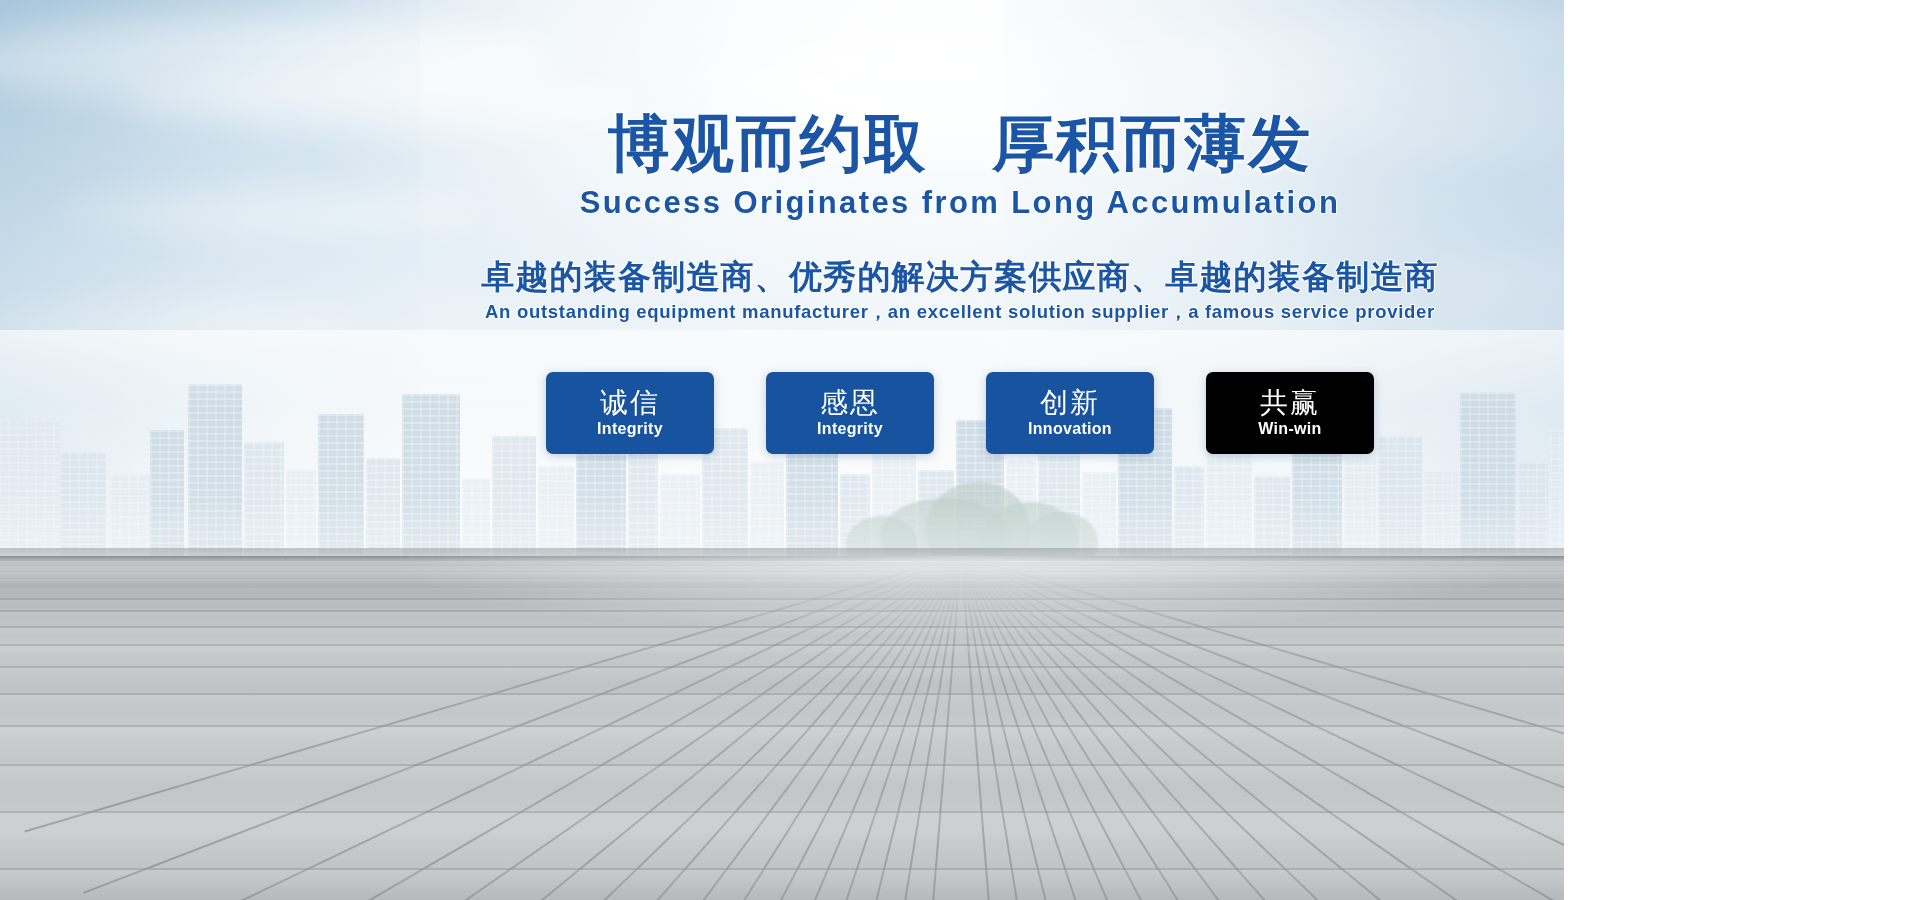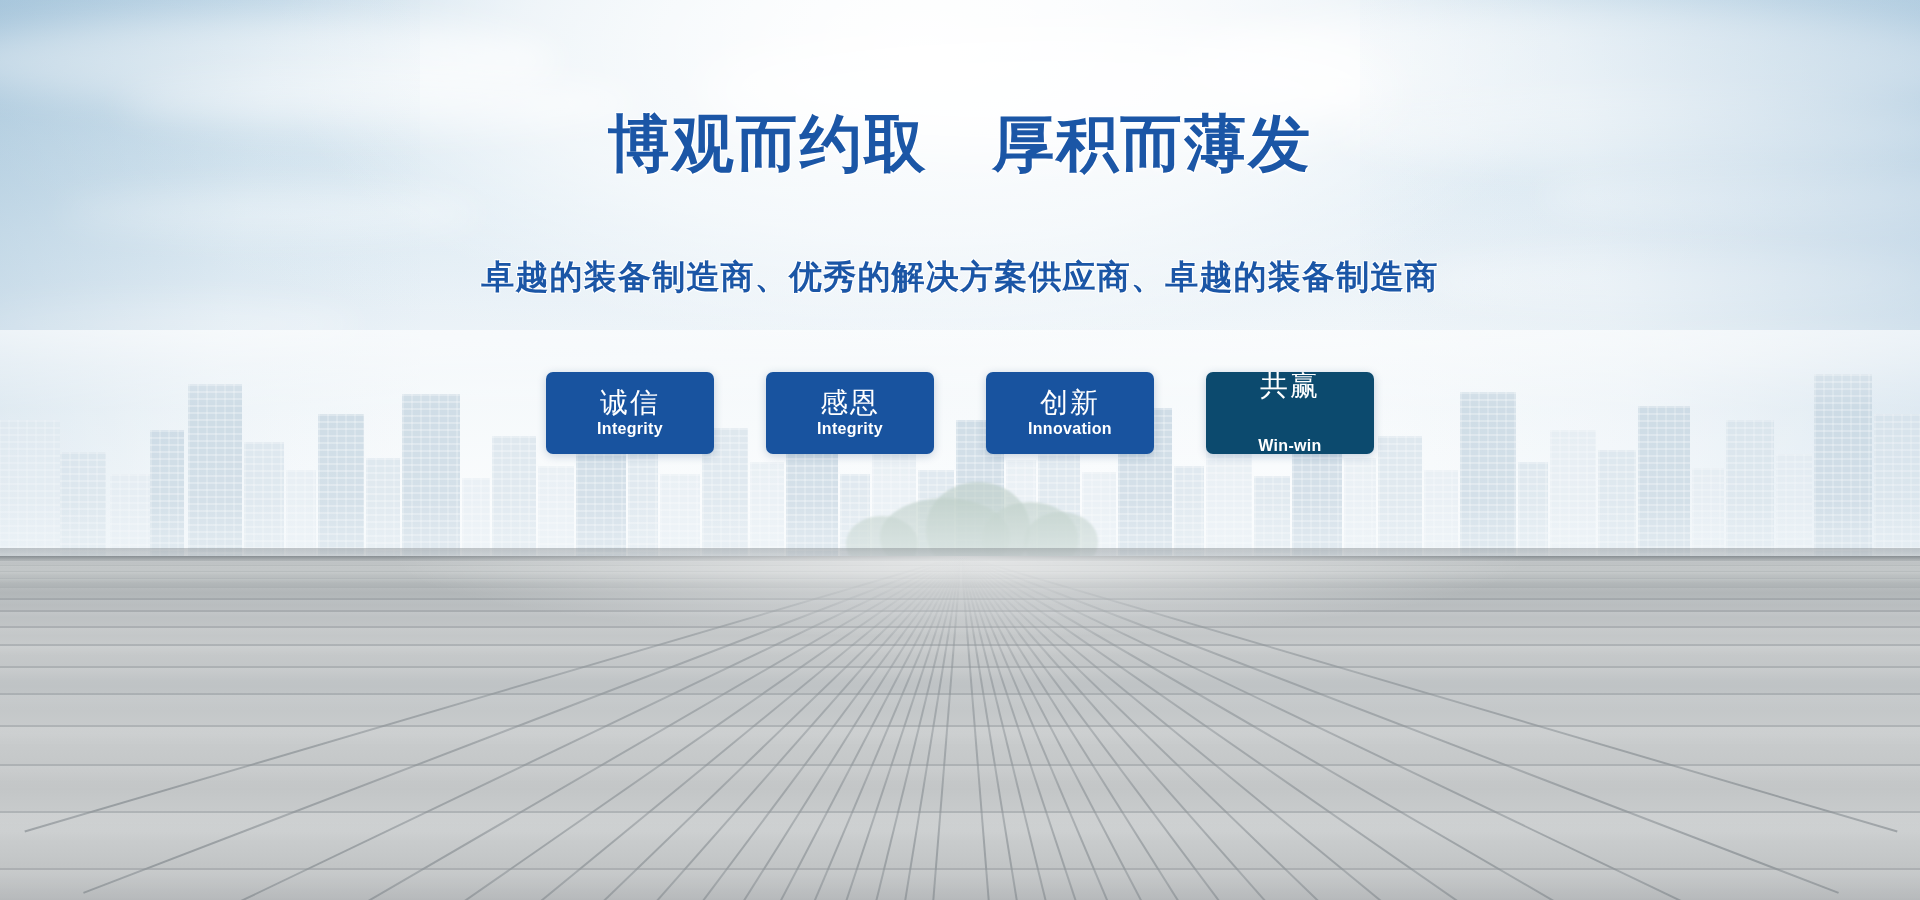--- a/index.html
+++ b/index.html
@@ -1,21 +1,21 @@
 <!DOCTYPE html>
 <html><head>
 <meta charset="utf-8">
 <title>Corporate Culture Banner</title>
 <style>
   * { margin:0; padding:0; box-sizing:border-box; }
   html,body { width:1920px; height:900px; overflow:hidden; background:#fff; }
   body { font-family:"Liberation Sans", sans-serif; }
 
   .banner{
-    position:relative; width:1920px; height:900px; overflow:hidden;
+    position:relative; width:1564px; height:900px; overflow:hidden;
   }
 
   
   .sky{
     position:absolute; left:0; top:0; width:1920px; height:600px;
     background:
       radial-gradient(ellipse 900px 420px at 48% 8%, rgba(255,255,255,0.98) 0%, rgba(255,255,255,0.55) 45%, rgba(255,255,255,0) 72%),
       radial-gradient(ellipse 1400px 520px at 50% -6%, rgba(255,255,255,0.9) 0%, rgba(245,250,253,0.3) 55%, rgba(255,255,255,0) 80%),
       linear-gradient(177deg,
         #a9c8de 0%,
@@ -306,35 +306,37 @@
       <div class="band" style="top: 312px; height: 37px;"></div>
     </div>
   <div class="ground-shine"></div>
 
   <div class="copy">
     <div class="headline">
       <span>博观而约取</span>
       <span class="gap"></span>
       <span>厚积而薄发</span>
     </div>
+    <div class="headline-en">Success Originates from Long Accumulation</div>
     <div class="subline">卓越的装备制造商、优秀的解决方案供应商、卓越的装备制造商</div>
+    <div class="subline-en">An outstanding equipment manufacturer，an excellent  solution supplier，a famous  service provider</div>
   </div>
 
   <div class="cards" id="cards">
       <div class="card" style="background: rgb(24, 83, 159);">
         <div class="card-cn">诚信</div>
         <div class="card-en">Integrity</div>
       </div>
       <div class="card" style="background: rgb(24, 83, 159);">
         <div class="card-cn">感恩</div>
         <div class="card-en">Integrity</div>
       </div>
       <div class="card" style="background: rgb(24, 83, 159); align-items: center;">
         <div class="card-cn">创新</div>
         <div class="card-en">Innovation</div>
       </div>
-      <div class="card" style="background: #0c4a6e; justify-content: space-between;">
+      <div class="card" style="background: #000000;">
         <div class="card-cn">共赢</div>
         <div class="card-en">Win-win</div>
       </div>
     </div>
 
 </div>
 
 </body></html>

